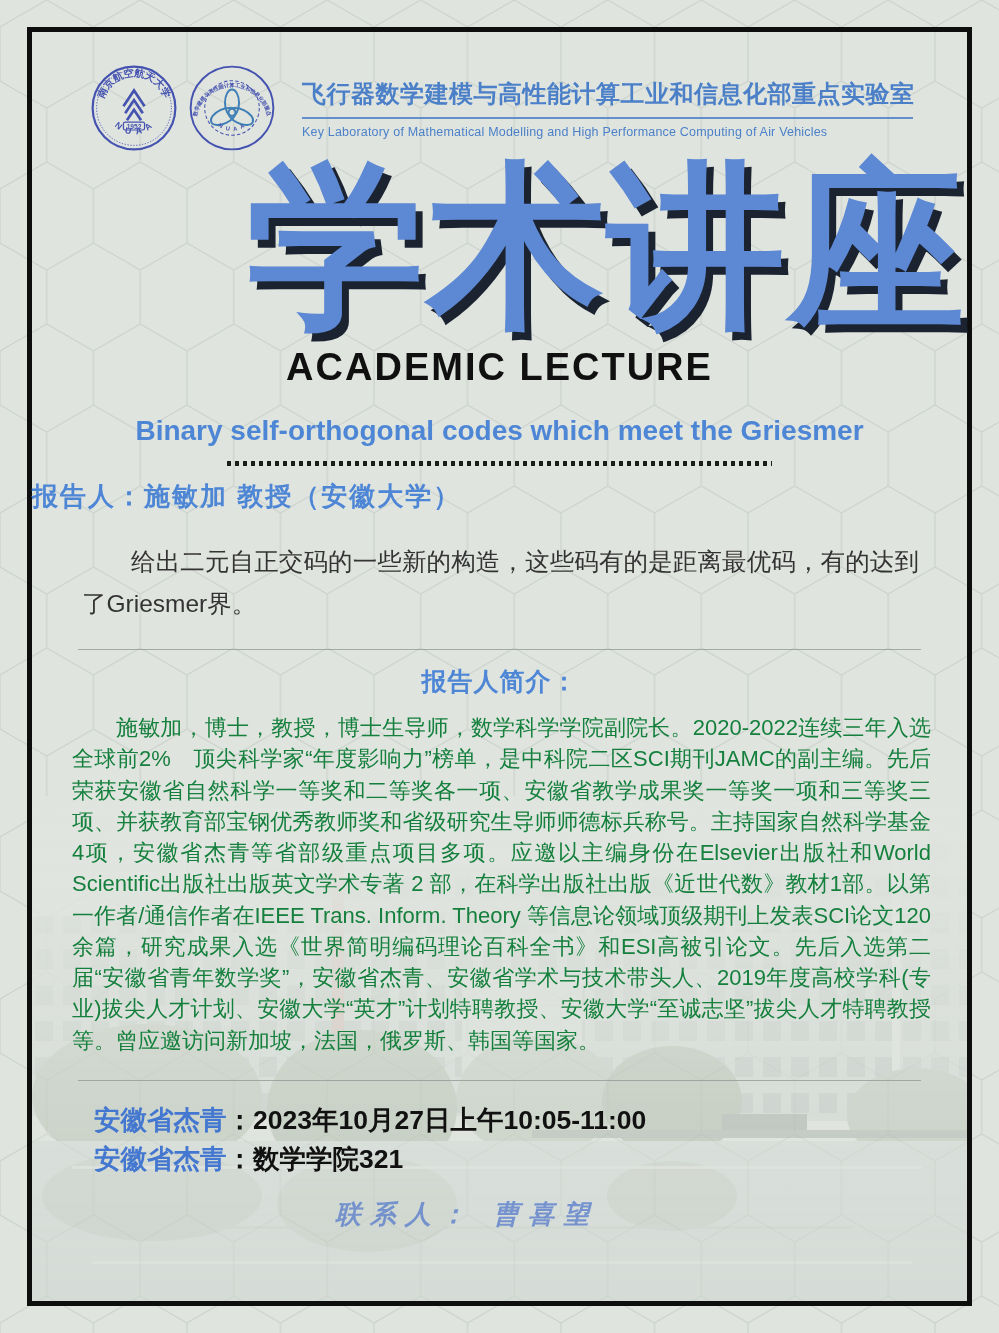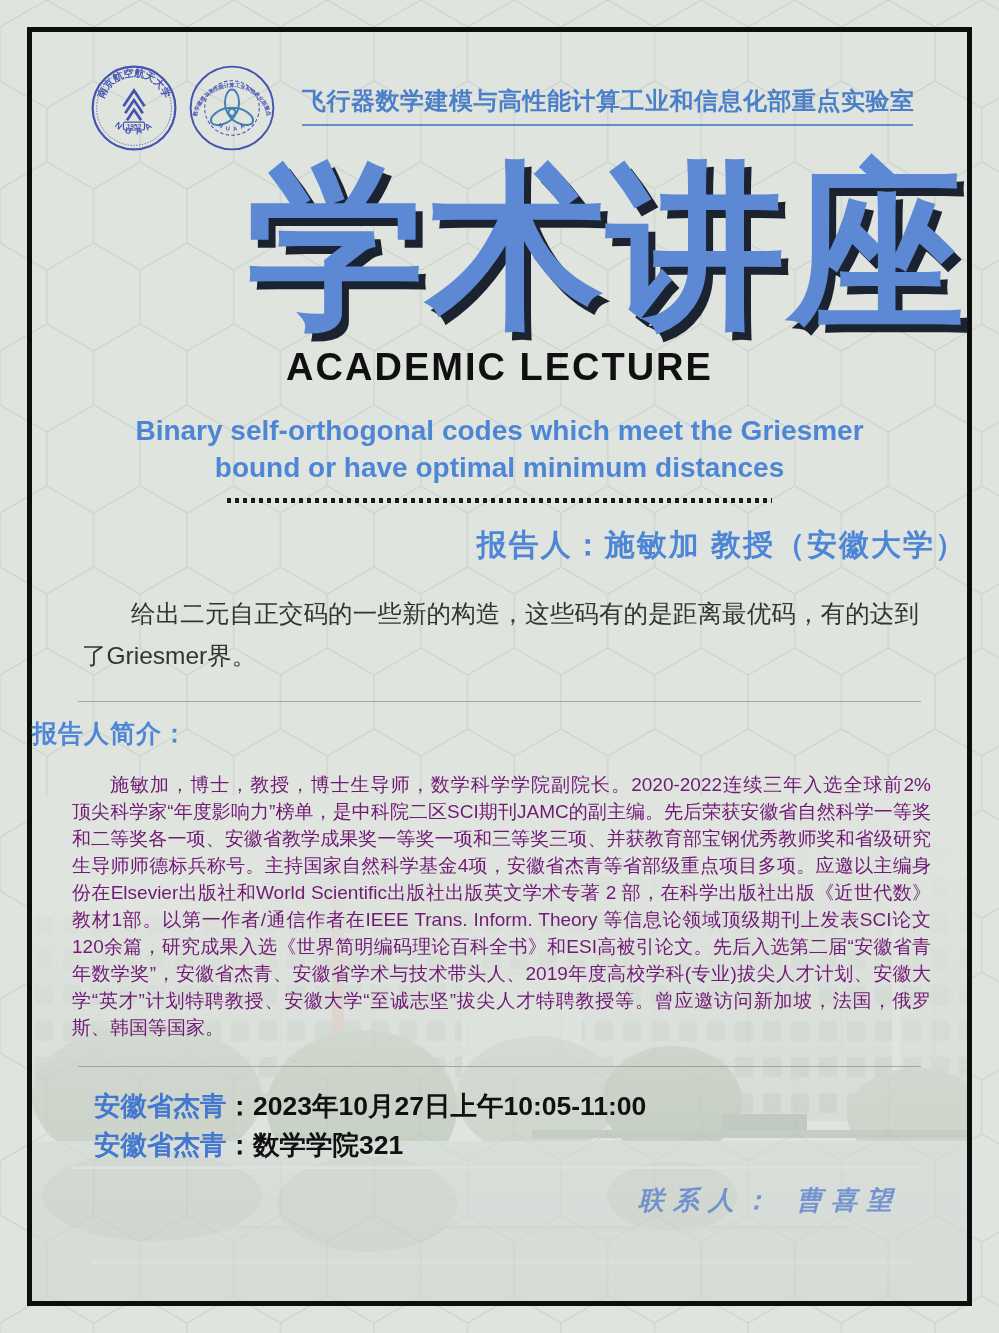--- a/index.html
+++ b/index.html
@@ -35,36 +35,36 @@
     text-shadow:7px 8px 0 #1b2330;
   }
   .subtitle{text-align:center;font-size:38px;font-weight:800;color:#101010;
     letter-spacing:2px;margin-top:10px;}
 
   .lecture-title{margin-top:24px;text-align:center;color:#4e86d6;
     font-size:28px;font-weight:bold;line-height:1.32;}
   .lecture-title div{white-space:nowrap;}
   .dotted{width:545px;height:5px;margin:11px auto 0 auto;
     background:repeating-linear-gradient(90deg,#1c1c1c 0 4px,transparent 4px 8px);}
-  .speaker{text-align:right;color:#4e86d6;font-size:30px;font-weight:bold;
-    letter-spacing:2px;margin-top:22px;}
+  .speaker{text-align:left;color:#4e86d6;font-size:26px;font-weight:bold;
+    letter-spacing:2px;margin-top:13px;}
 
   .abstract{margin:27px 48px 0 50px;font-size:24.5px;line-height:1.72;
     color:#333;text-indent:2em;text-align:justify;}
   .divider{height:1px;background:#8f9691;opacity:.75;margin:24px 46px 0 46px;}
-  .bio-heading{color:#4e86d6;font-size:25px;font-weight:bold;
+  .bio-heading{text-align:center;color:#4e86d6;font-size:25px;font-weight:bold;
     margin-top:15px;letter-spacing:1px;}
-  .bio{margin:22px 36px 0 40px;font-size:19px;line-height:1.42;color:#701a75;
+  .bio{margin:14px 36px 0 40px;font-size:22px;line-height:1.42;color:#15803d;
     text-align:justify;text-indent:2em;}
 
   .info{margin:20px 0 0 62px;}
   .info-line{font-size:26.5px;font-weight:bold;line-height:39px;}
   .info-label{color:#4377d0;}
   .info-sep,.info-value{color:#111;}
-  .contact{margin:18px 66px 0 0;text-align:right;color:#5d80cb;font-size:26px;
+  .contact{margin:18px 66px 0 0;text-align:center;color:#5d80cb;font-size:26px;
     letter-spacing:9px;font-family:"DejaVu Serif",serif;font-style:italic;
     font-weight:bold;opacity:.8;}
 
   .logo text{fill:#4553b0;}
 </style>
 </head>
 <body>
 
 <div class="poster">
 
@@ -158,29 +158,29 @@
             <ellipse cx="50" cy="44" rx="8" ry="15" transform="rotate(-115 50 55)"></ellipse>
           </g>
           <text font-size="6.5" font-weight="bold" text-anchor="middle" letter-spacing="1.5">
             <textPath href="#arcBot2" startOffset="50%">N U A A</textPath>
           </text>
         </svg>
       </div>
       <div class="header-text">
         <div class="lab-zh">飞行器数学建模与高性能计算工业和信息化部重点实验室</div>
         <div class="lab-rule"></div>
+        <div class="lab-en">Key Laboratory of Mathematical Modelling and High Performance Computing of Air Vehicles</div>
       </div>
     </div>
 
     <div class="main-title">学术讲座</div>
     <div class="subtitle">ACADEMIC LECTURE</div>
 
     <div class="lecture-title">
       <div>Binary self-orthogonal codes which meet the Griesmer</div>
-      <div>bound or have optimal minimum distances</div>
     </div>
     <div class="dotted"></div>
     <div class="speaker">报告人：施敏加 教授（安徽大学）</div>
 
     <div class="abstract">给出二元自正交码的一些新的构造，这些码有的是距离最优码，有的达到了Griesmer界。</div>
 
     <div class="divider"></div>
 
     <div class="bio-heading">报告人简介：</div>
     <div class="bio">施敏加，博士，教授，博士生导师，数学科学学院副院长。2020-2022连续三年入选全球前2%　顶尖科学家“年度影响力”榜单，是中科院二区SCI期刊JAMC的副主编。先后荣获安徽省自然科学一等奖和二等奖各一项、安徽省教学成果奖一等奖一项和三等奖三项、并获教育部宝钢优秀教师奖和省级研究生导师师德标兵称号。主持国家自然科学基金4项，安徽省杰青等省部级重点项目多项。应邀以主编身份在Elsevier出版社和World Scientific出版社出版英文学术专著 2 部，在科学出版社出版《近世代数》教材1部。以第一作者/通信作者在IEEE Trans. Inform. Theory 等信息论领域顶级期刊上发表SCI论文120余篇，研究成果入选《世界简明编码理论百科全书》和ESI高被引论文。先后入选第二届“安徽省青年数学奖”，安徽省杰青、安徽省学术与技术带头人、2019年度高校学科(专业)拔尖人才计划、安徽大学“英才”计划特聘教授、安徽大学“至诚志坚”拔尖人才特聘教授等。曾应邀访问新加坡，法国，俄罗斯、韩国等国家。</div>

